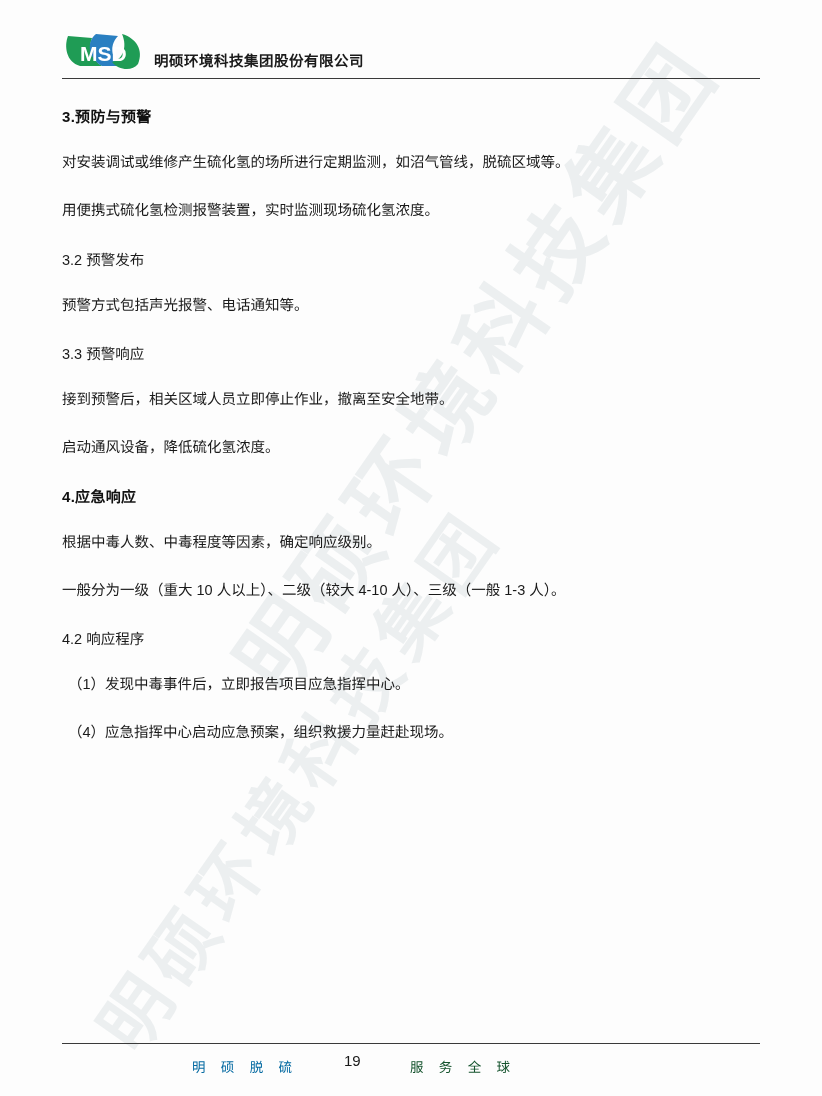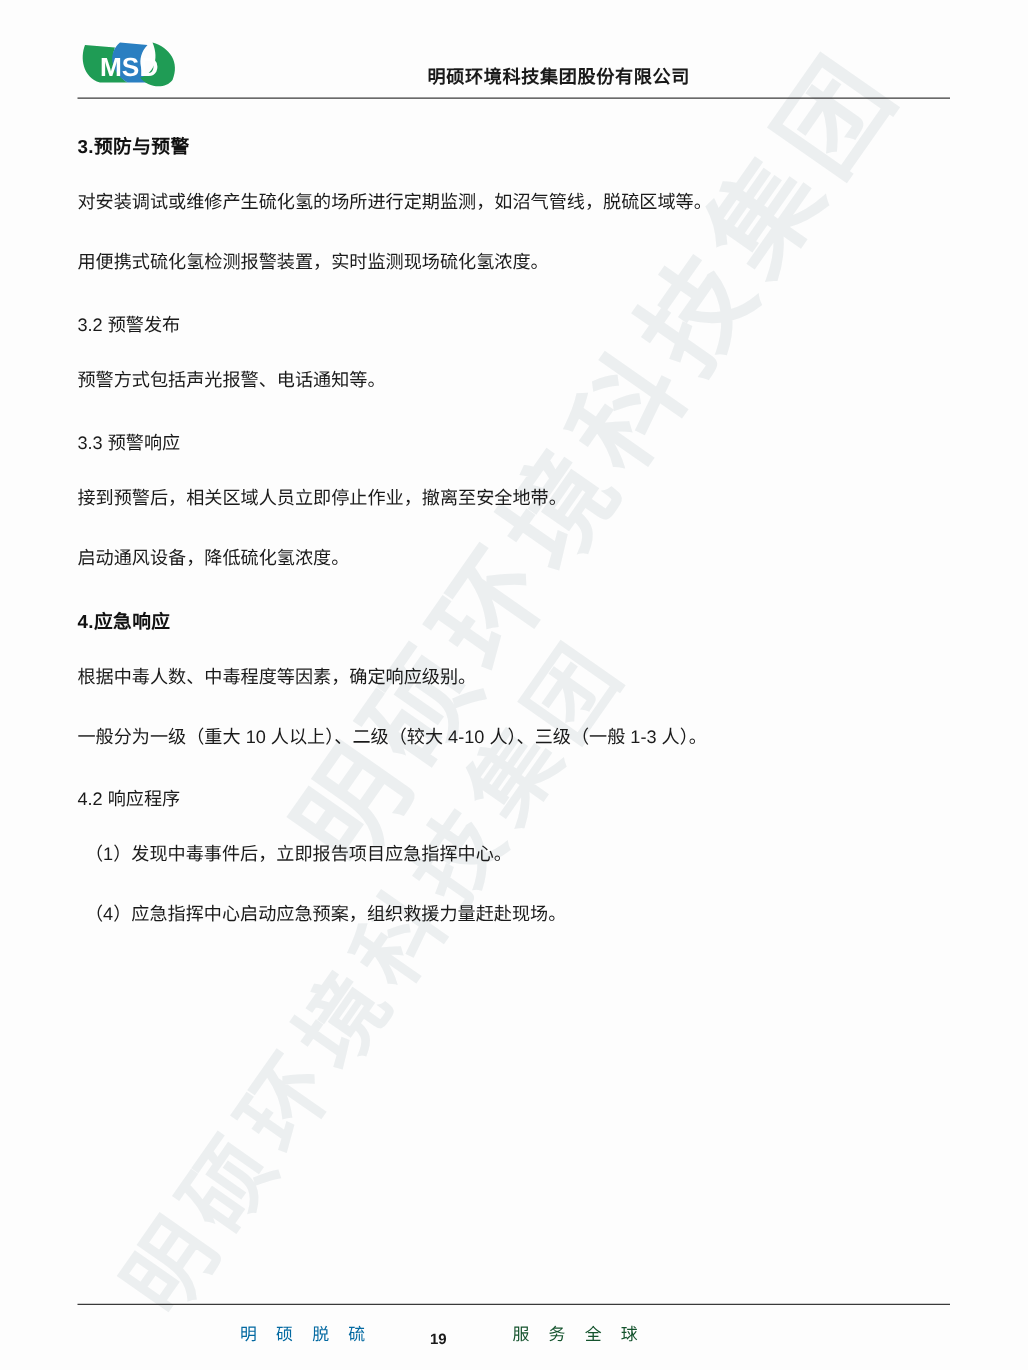--- a/index.html
+++ b/index.html
@@ -64,27 +64,28 @@
   }
   .logo {
     width: 92px;
     height: 46px;
     position: relative;
     flex: 0 0 auto;
   }
   .logo svg { display: block; }
   .header-company {
     flex: 1 1 auto;
-    text-align: center;
+    text-align: left;
     font-size: 14.5px;
     font-weight: 700;
     color: #1a1a1a;
     padding-right: 20px;
     padding-bottom: 4px;
     letter-spacing: 0.5px;
+    font-family: Liberation Mono, monospace;
   }
   .header-rule {
     position: relative;
     z-index: 2;
     margin: 4px 62px 0 62px;
     border-bottom: 1.6px solid #3a3a3a;
   }
 
   
   .content {
@@ -139,24 +140,23 @@
     left: 130px;
     top: 12px;
     font-size: 13.5px;
     letter-spacing: 6px;
     color: #0369a1;
     font-family: "Liberation Serif", "DejaVu Serif", serif;
   }
   .footer-page {
     position: absolute;
     left: 282px;
-    top: 20px;
-    font-size: 12px;
-    color: #1a1a1a;
-    font-weight: bold;
+    top: 8px;
+    font-size: 15px;
+    color: #1a1a1a;
   }
   .footer-right {
     position: absolute;
     left: 348px;
     top: 12px;
     font-size: 13.5px;
     letter-spacing: 6px;
     color: #14532d;
     font-family: "Liberation Serif", "DejaVu Serif", serif;
   }

